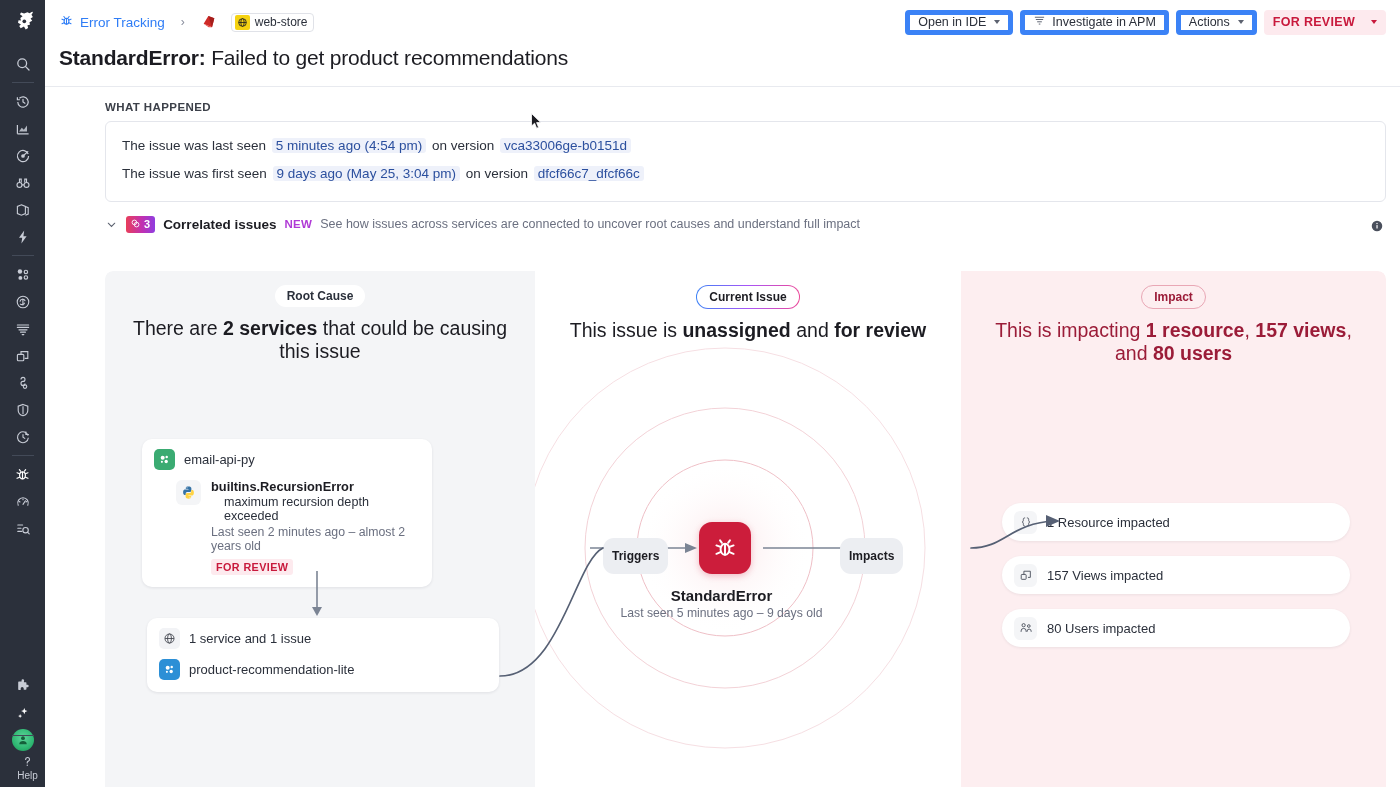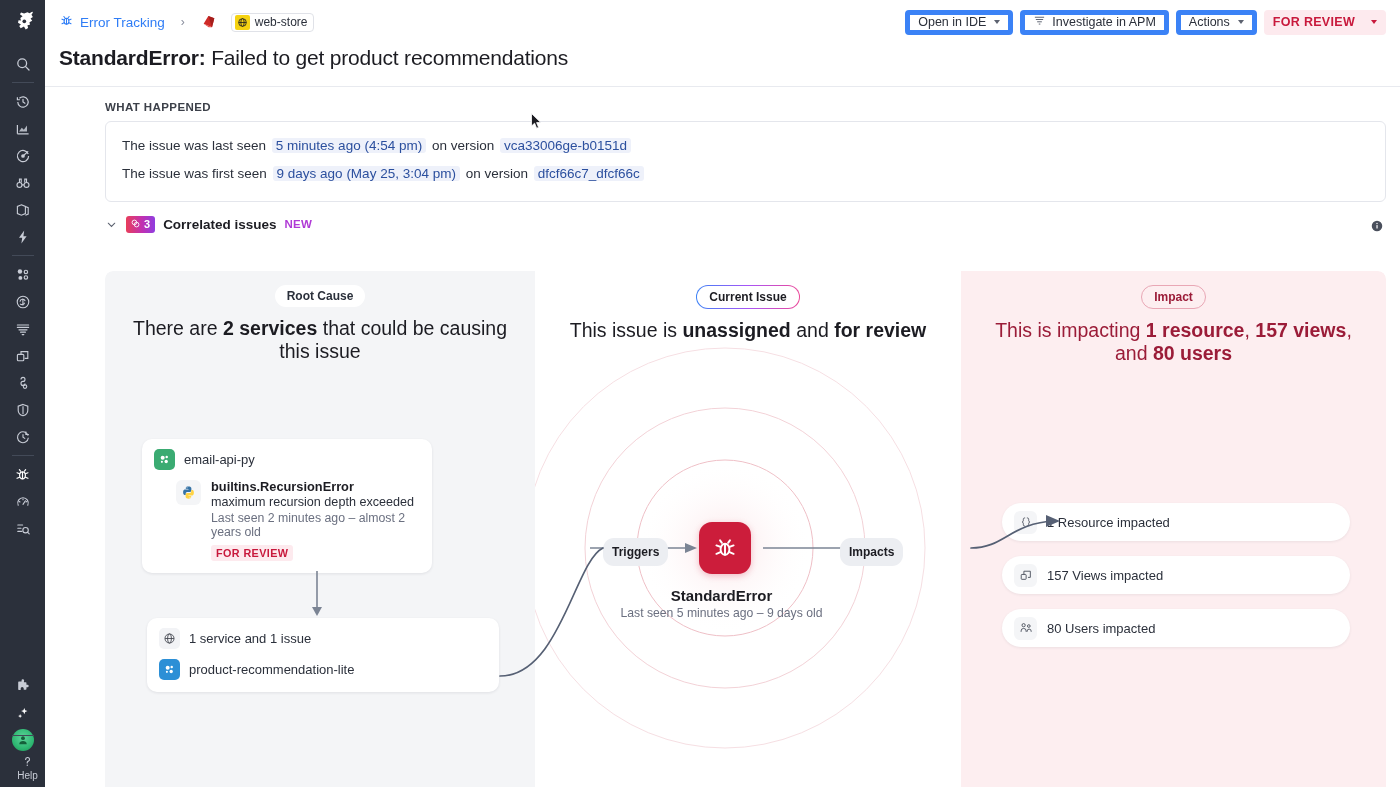--- a/index.html
+++ b/index.html
@@ -167,21 +167,21 @@
   .svc-ico.plain { background: #f2f3f6; }
   .svc-name { font-size: 13px; color: #2b303b; }
 
   .issue-row { display: flex; gap: 10px; margin-top: 9px; padding-left: 22px; }
   .py-ico {
     width: 25px; height: 25px; border-radius: 6px; background: #f4f5f7;
     display: flex; align-items: center; justify-content: center; flex-shrink: 0;
     margin-top: 1px;
   }
   .issue-title { font-size: 12.8px; font-weight: bold; color: #1c1c22; }
-  .issue-sub { font-size: 12.6px; color: #2b303b; margin-top: 1px; }
+  .issue-sub { font-size: 12.6px; color: #2b303b; margin-top: 1px; margin-left: 13px; }
   .issue-meta { font-size: 12.3px; color: #6b7080; margin-top: 2px; }
   .issue-status {
     display: inline-block; margin-top: 6px; font-size: 10.8px; font-weight: bold;
     letter-spacing: .4px; color: #c8193c; background: #fdeaee;
     border-radius: 3px; padding: 2px 5px;
   }
 
   
   .imp-row {
     position: absolute; left: 41px; width: 348px; height: 38px;
@@ -206,21 +206,21 @@
   }
   .node-title {
     position: absolute; left: 0; right: 0; top: 316px; text-align: center;
     font-size: 15px; font-weight: bold; color: #1c1c22;
   }
   .node-sub {
     position: absolute; left: 0; right: 0; top: 335px; text-align: center;
     font-size: 12.2px; color: #6b7080;
   }
   .edge-pill {
-    position: absolute; height: 28px; background: #eceef2; border-radius: 11px;
+    position: absolute; height: 36px; background: #eceef2; border-radius: 11px;
     display: flex; align-items: center; justify-content: center;
     font-size: 12px; font-weight: bold; color: #1c1c22; padding: 10px 9px;
   }
   .cursor { position: absolute; left: 486px; top: 113px; }
   svg.overlay { position: absolute; left:0; top:0; pointer-events:none; }
 </style>
 </head>
 <body>
 
 <div id="app">
@@ -466,20 +466,21 @@
         <span>
           <svg width="11" height="11" viewBox="0 0 20 20" fill="none" stroke="#ffffff" stroke-width="1.6">
               <circle cx="8" cy="8" r="4.2"></circle>
               <circle cx="12" cy="12" r="4.2"></circle>
             </svg>
         </span>
         <span>3</span>
       </span>
       <span class="corr-title">Correlated issues</span>
       <span class="corr-new">NEW</span>
+      <span class="corr-desc">See how issues across services are connected to uncover root causes and understand full impact</span>
       <span class="info-ico">
         <svg width="14" height="14" viewBox="0 0 20 20" fill="#4a4f5c">
             <circle cx="10" cy="10" r="7.5"></circle>
             <rect x="9.2" y="8.6" width="1.7" height="5" fill="#fff" rx=".5"></rect>
             <circle cx="10" cy="6.4" r="1" fill="#fff"></circle>
           </svg>
       </span>
     </div>
 
     <div class="panels">

